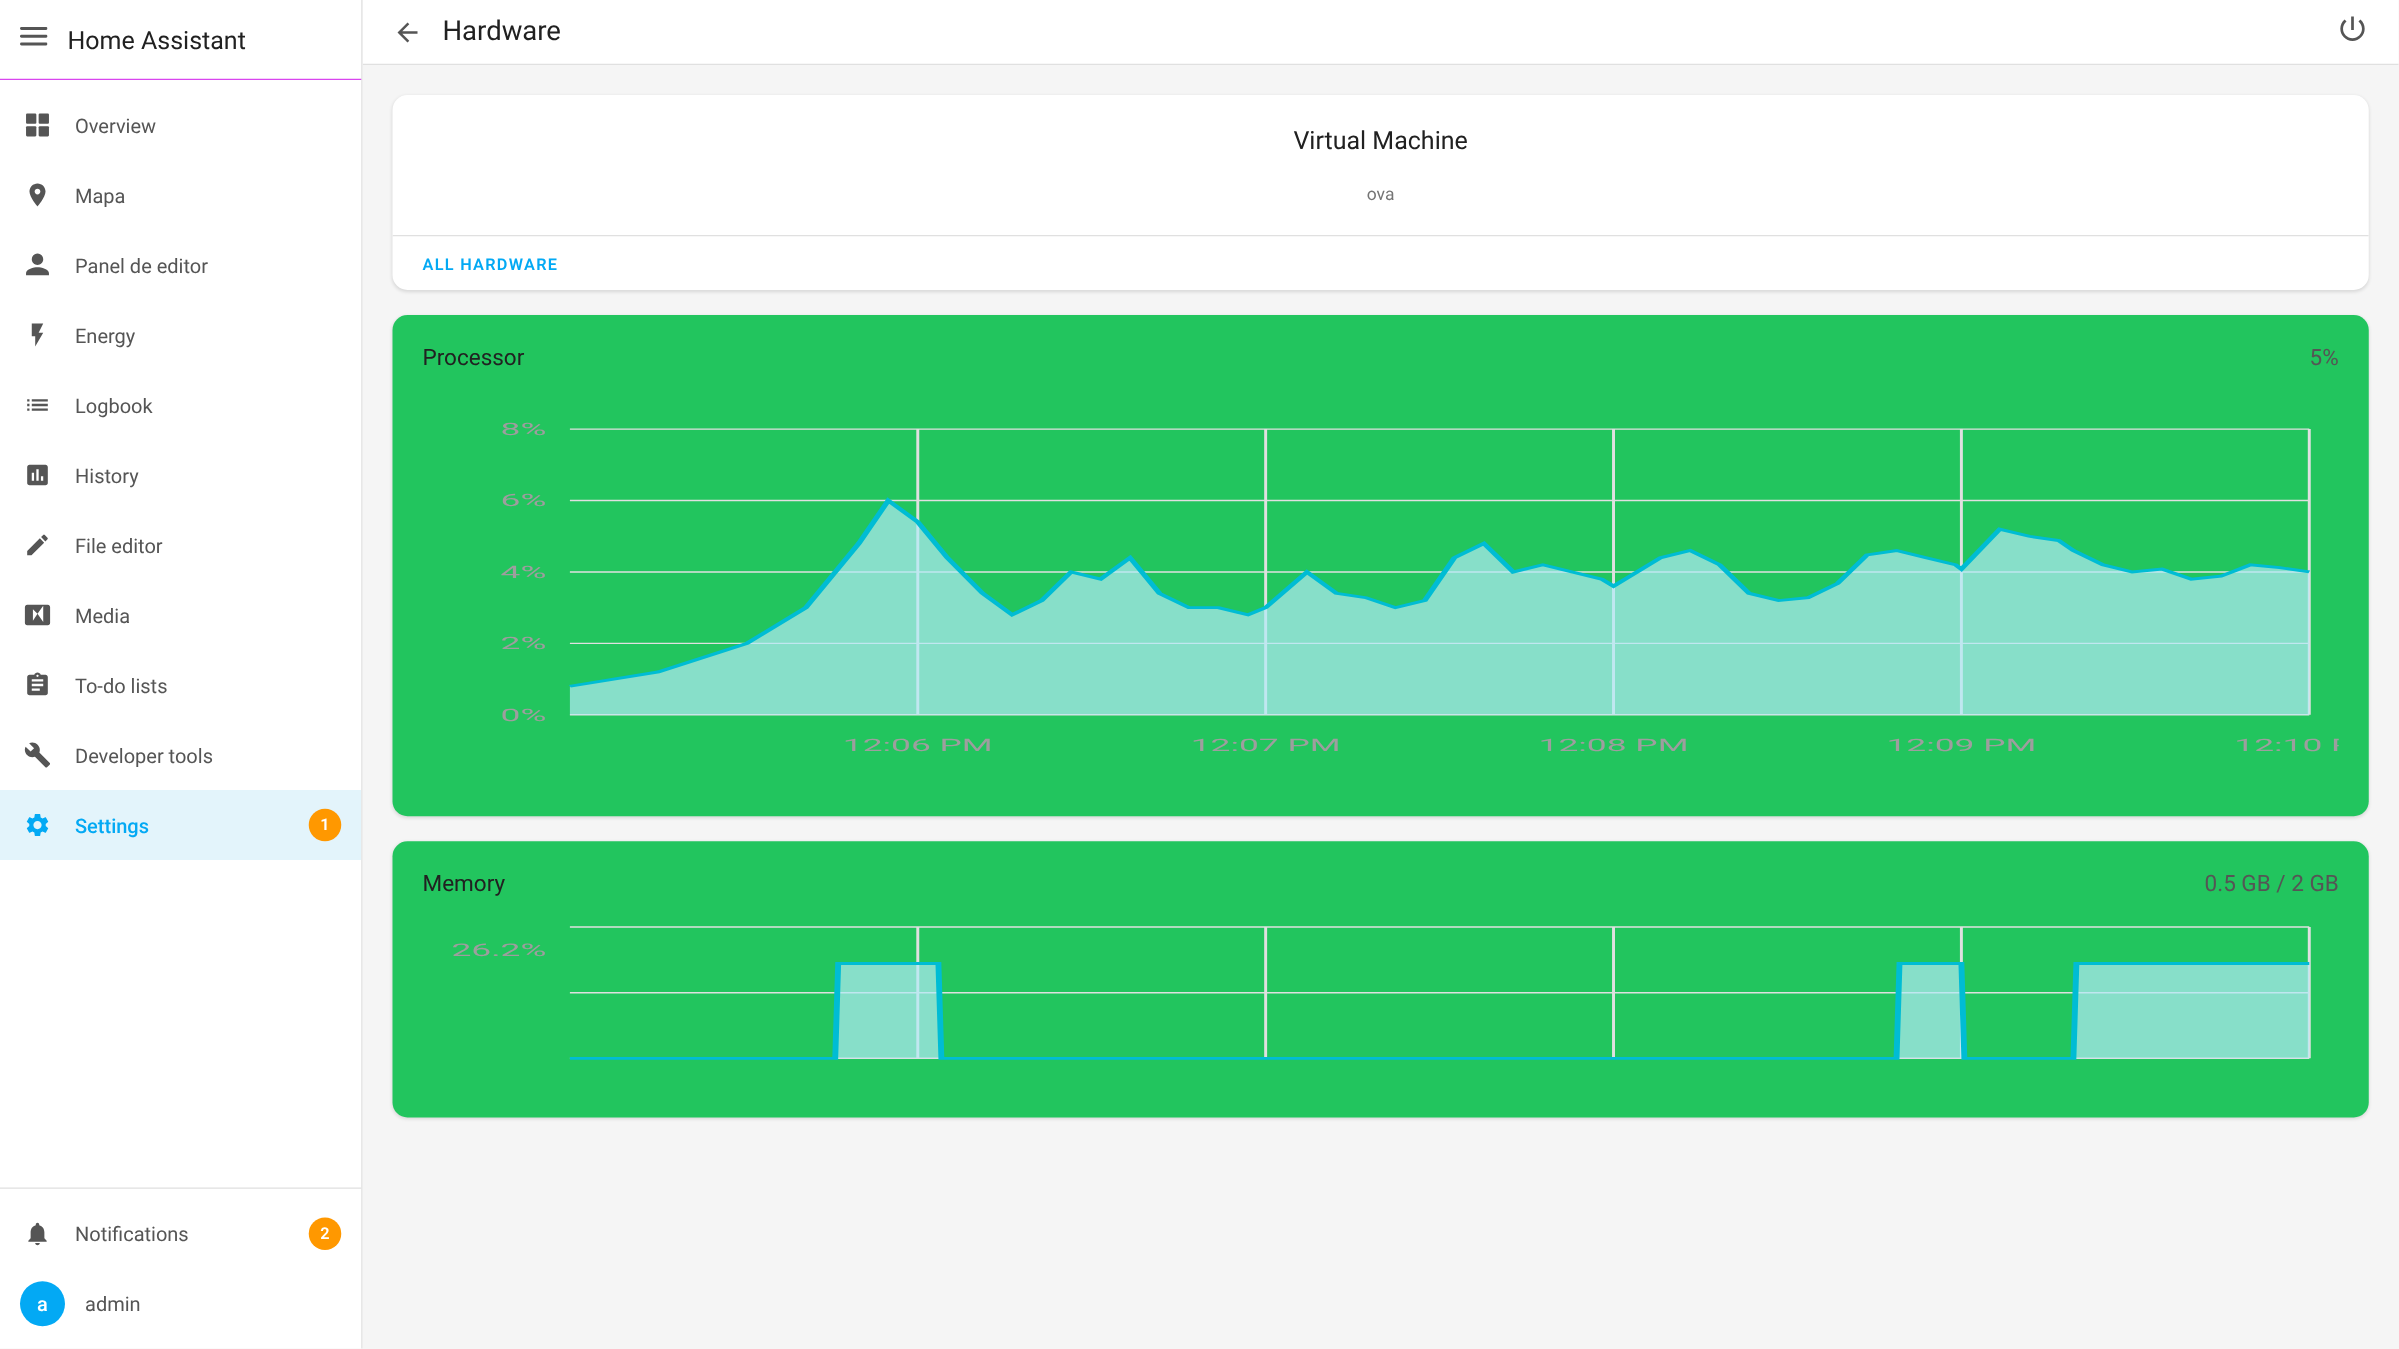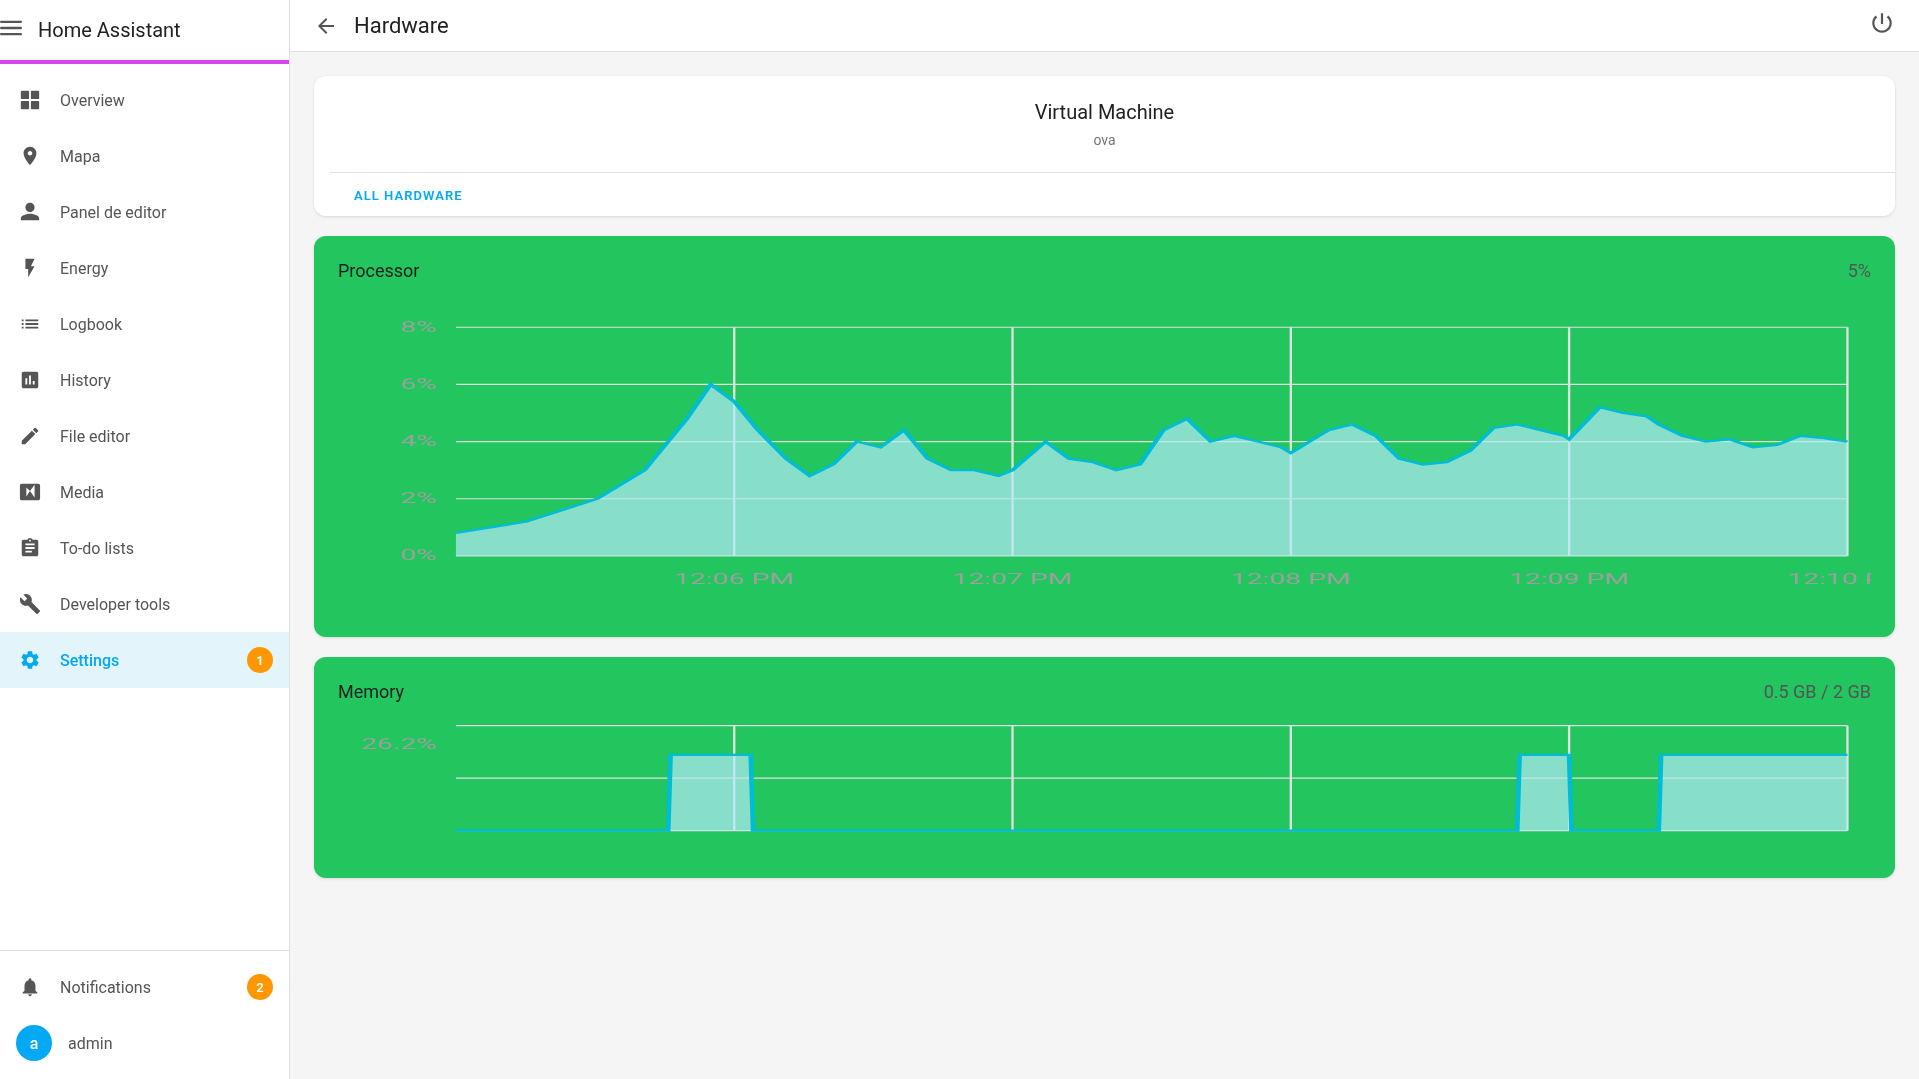--- a/index.html
+++ b/index.html
@@ -12,24 +12,24 @@
       background: #fff;
       display: flex;
       flex-direction: column;
       height: 100%;
       border-right: 1px solid #e0e0e0;
       z-index: 10;
     }
     .sidebar-header {
       display: flex;
       align-items: center;
-      padding: 0 0;
+      padding: 0 16px;
       height: 64px;
       gap: 16px;
-      border-bottom: 4px solid #d946ef;
+      border-bottom: 1px solid #d946ef;
     }
     .sidebar-header-icon {
       color: #555;
       font-size: 22px;
       cursor: pointer;
     }
     .sidebar-title {
       font-size: 20px;
       font-weight: 400;
       color: #212121;
@@ -186,30 +186,29 @@
       overflow: hidden;
     }
     .vm-card-top {
       padding: 24px;
       text-align: center;
     }
     .vm-title {
       font-size: 20px;
       color: #212121;
       font-weight: 400;
-      margin-bottom: 8px;
+      margin-bottom: 24px;
     }
     .vm-subtitle {
       font-size: 14px;
       color: #757575;
     }
     .vm-card-bottom {
       border-top: 1px solid #e0e0e0;
       padding: 12px 24px;
-      margin-left: 16px;
     }
     .all-hardware-link {
       color: #03a9f4;
       font-size: 13px;
       font-weight: 600;
       letter-spacing: 0.08em;
       text-transform: uppercase;
       cursor: pointer;
       text-decoration: none;
     }

